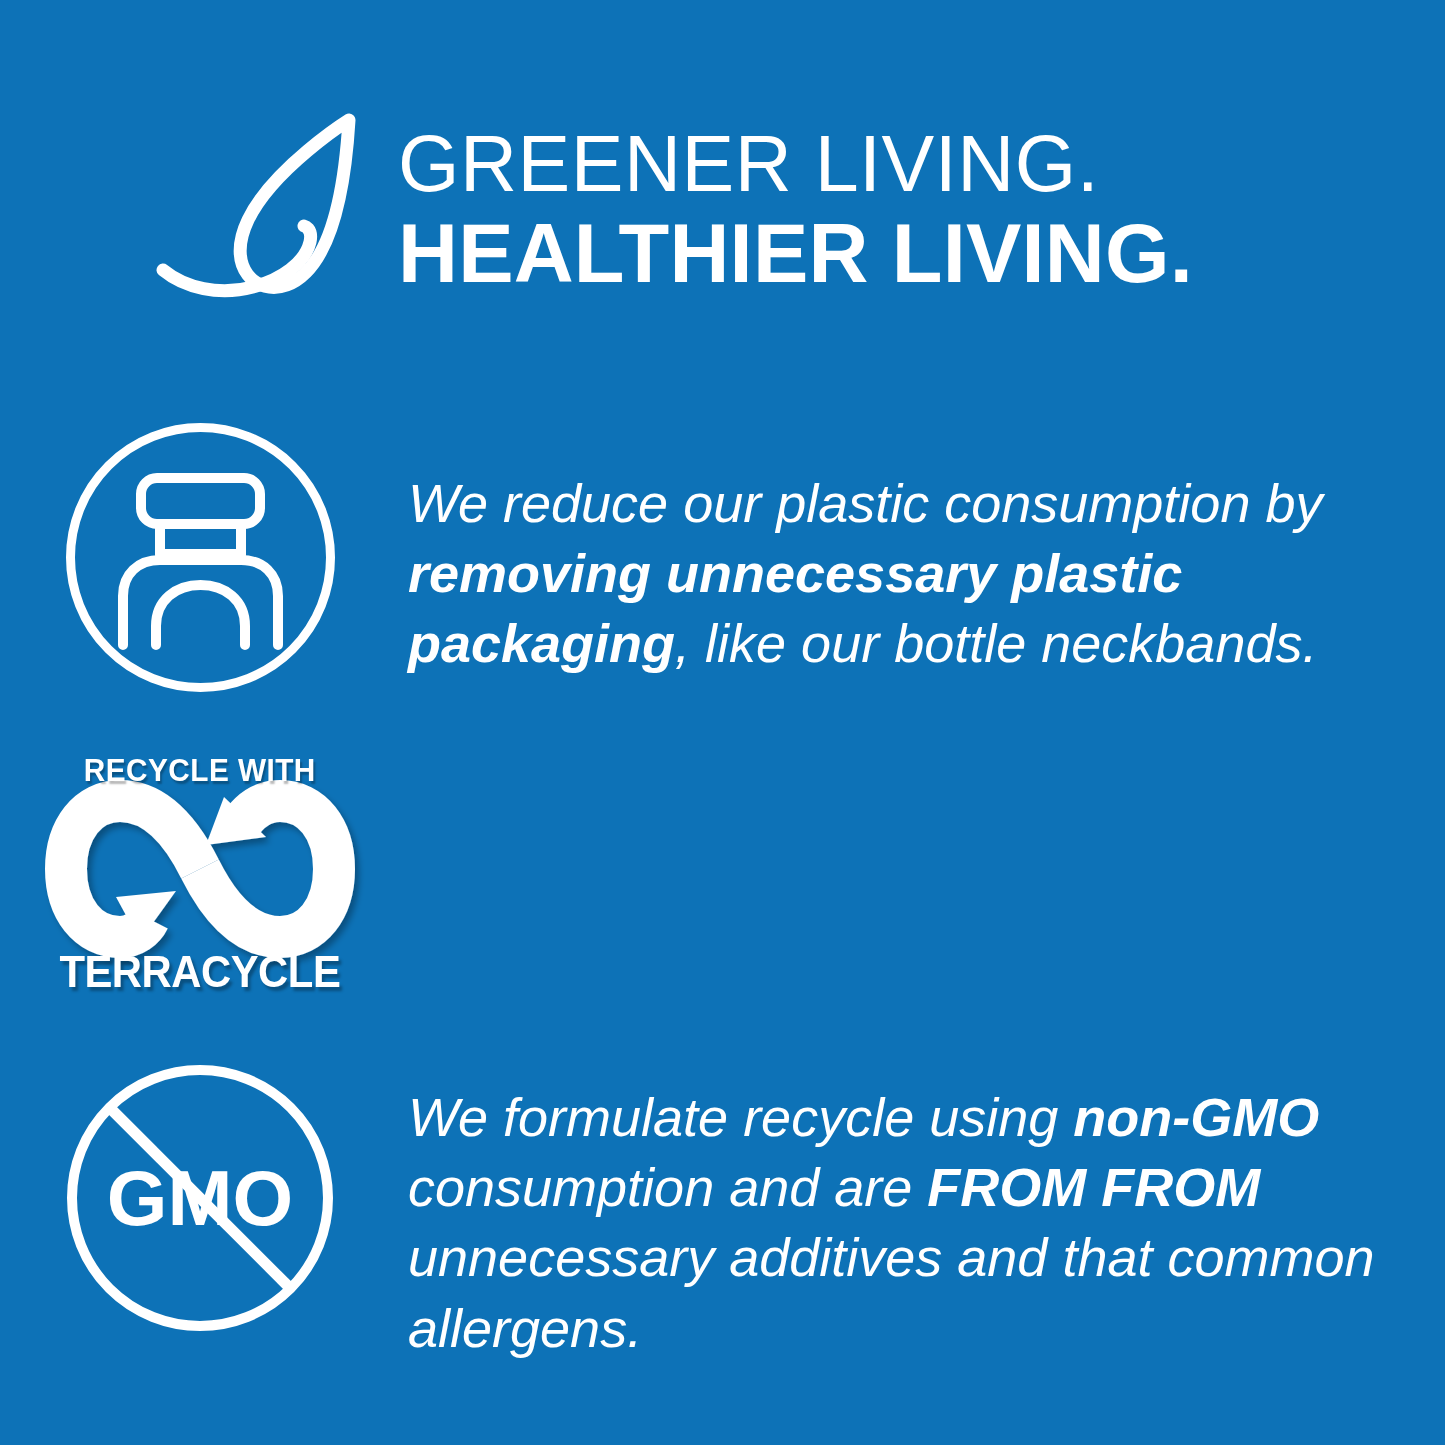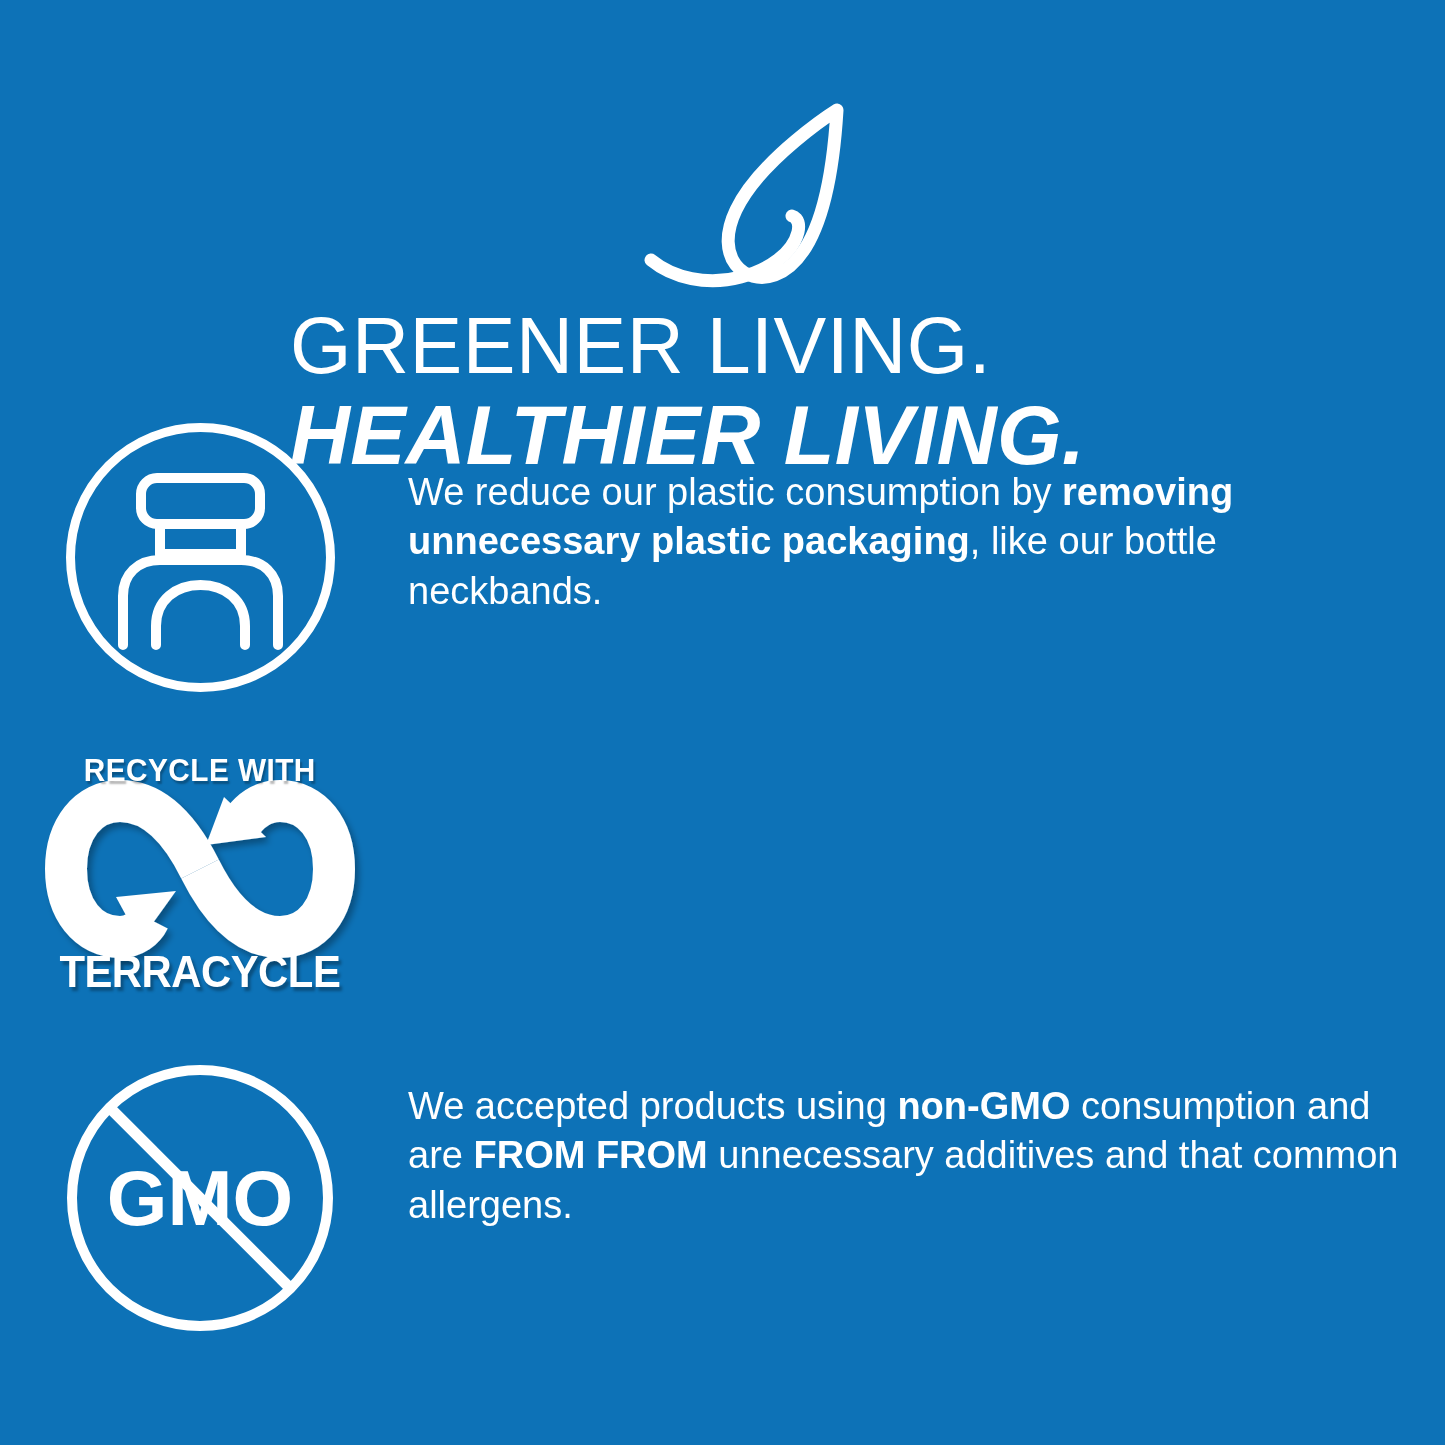--- a/index.html
+++ b/index.html
@@ -12,21 +12,20 @@
     position:relative;
   }
 
   
   .header{
     position:absolute;
     left:0; top:95px;
     width:1357px; height:230px;
     display:flex;
     align-items:center;
-    flex-direction:column;
   }
   .leaf-wrap{
     width:230px; height:210px;
     margin-left:150px;
     flex:0 0 auto;
     display:flex;align-items:center;justify-content:center;
   }
   .headline-wrap{
     flex:1 1 auto;
     margin-left:18px;
@@ -40,21 +39,20 @@
     line-height:1.04;
     white-space:nowrap;
   }
   .headline-2{
     font-size:83px;
     font-weight:700;
     letter-spacing:.2px;
     line-height:1.04;
     white-space:nowrap;
     margin-top:6px;
-    font-style:italic;
   }
 
   
   .row{
     position:absolute;
     left:0;
     width:1445px;
     display:flex;
     align-items:flex-start;
   }
@@ -69,24 +67,25 @@
     justify-content:center;
     align-items:flex-start;
     padding-left:0px;
   }
   .text-col{
     flex:1 1 auto;
     padding-left:8px;
     padding-right:40px;
   }
   .body-text{
-    font-size:38px;
+    font-size:54px;
     line-height:1.30;
     font-weight:400;
     letter-spacing:0px;
+    font-style:italic;
   }
   .body-text b{ font-weight:700; }
   .sup{
     font-size:0.52em;
     vertical-align:super;
     line-height:0;
     font-weight:700;
   }
   .row-1 .text-col{ padding-top:48px; }
   .row-2 .text-col{ padding-top:28px; }
@@ -204,16 +203,16 @@
         <g fill="none" stroke="#ffffff" stroke-linecap="butt">
           <circle cx="136" cy="136" r="128" stroke-width="10"></circle>
           <line x1="46" y1="46" x2="226" y2="226" stroke-width="11"></line>
         </g>
         <text x="136" y="163" text-anchor="middle" font-family="Liberation Sans, sans-serif" font-size="78" font-weight="700" fill="#ffffff">GMO</text>
       </svg>
     </span>
   </div>
   <div class="text-col">
     <div class="body-text">
-      <span>We accepted products using </span><b>non-GMO</b><span> consumption and are </span><b>FROM FROM</b><span> unnecessary additives and that common allergens.</span>
+      <span>We formulate recycle using </span><b>non-GMO</b><span> consumption and are </span><b>FROM FROM</b><span> unnecessary additives and that common allergens.</span>
     </div>
   </div>
 </div>
 
 </body></html>

